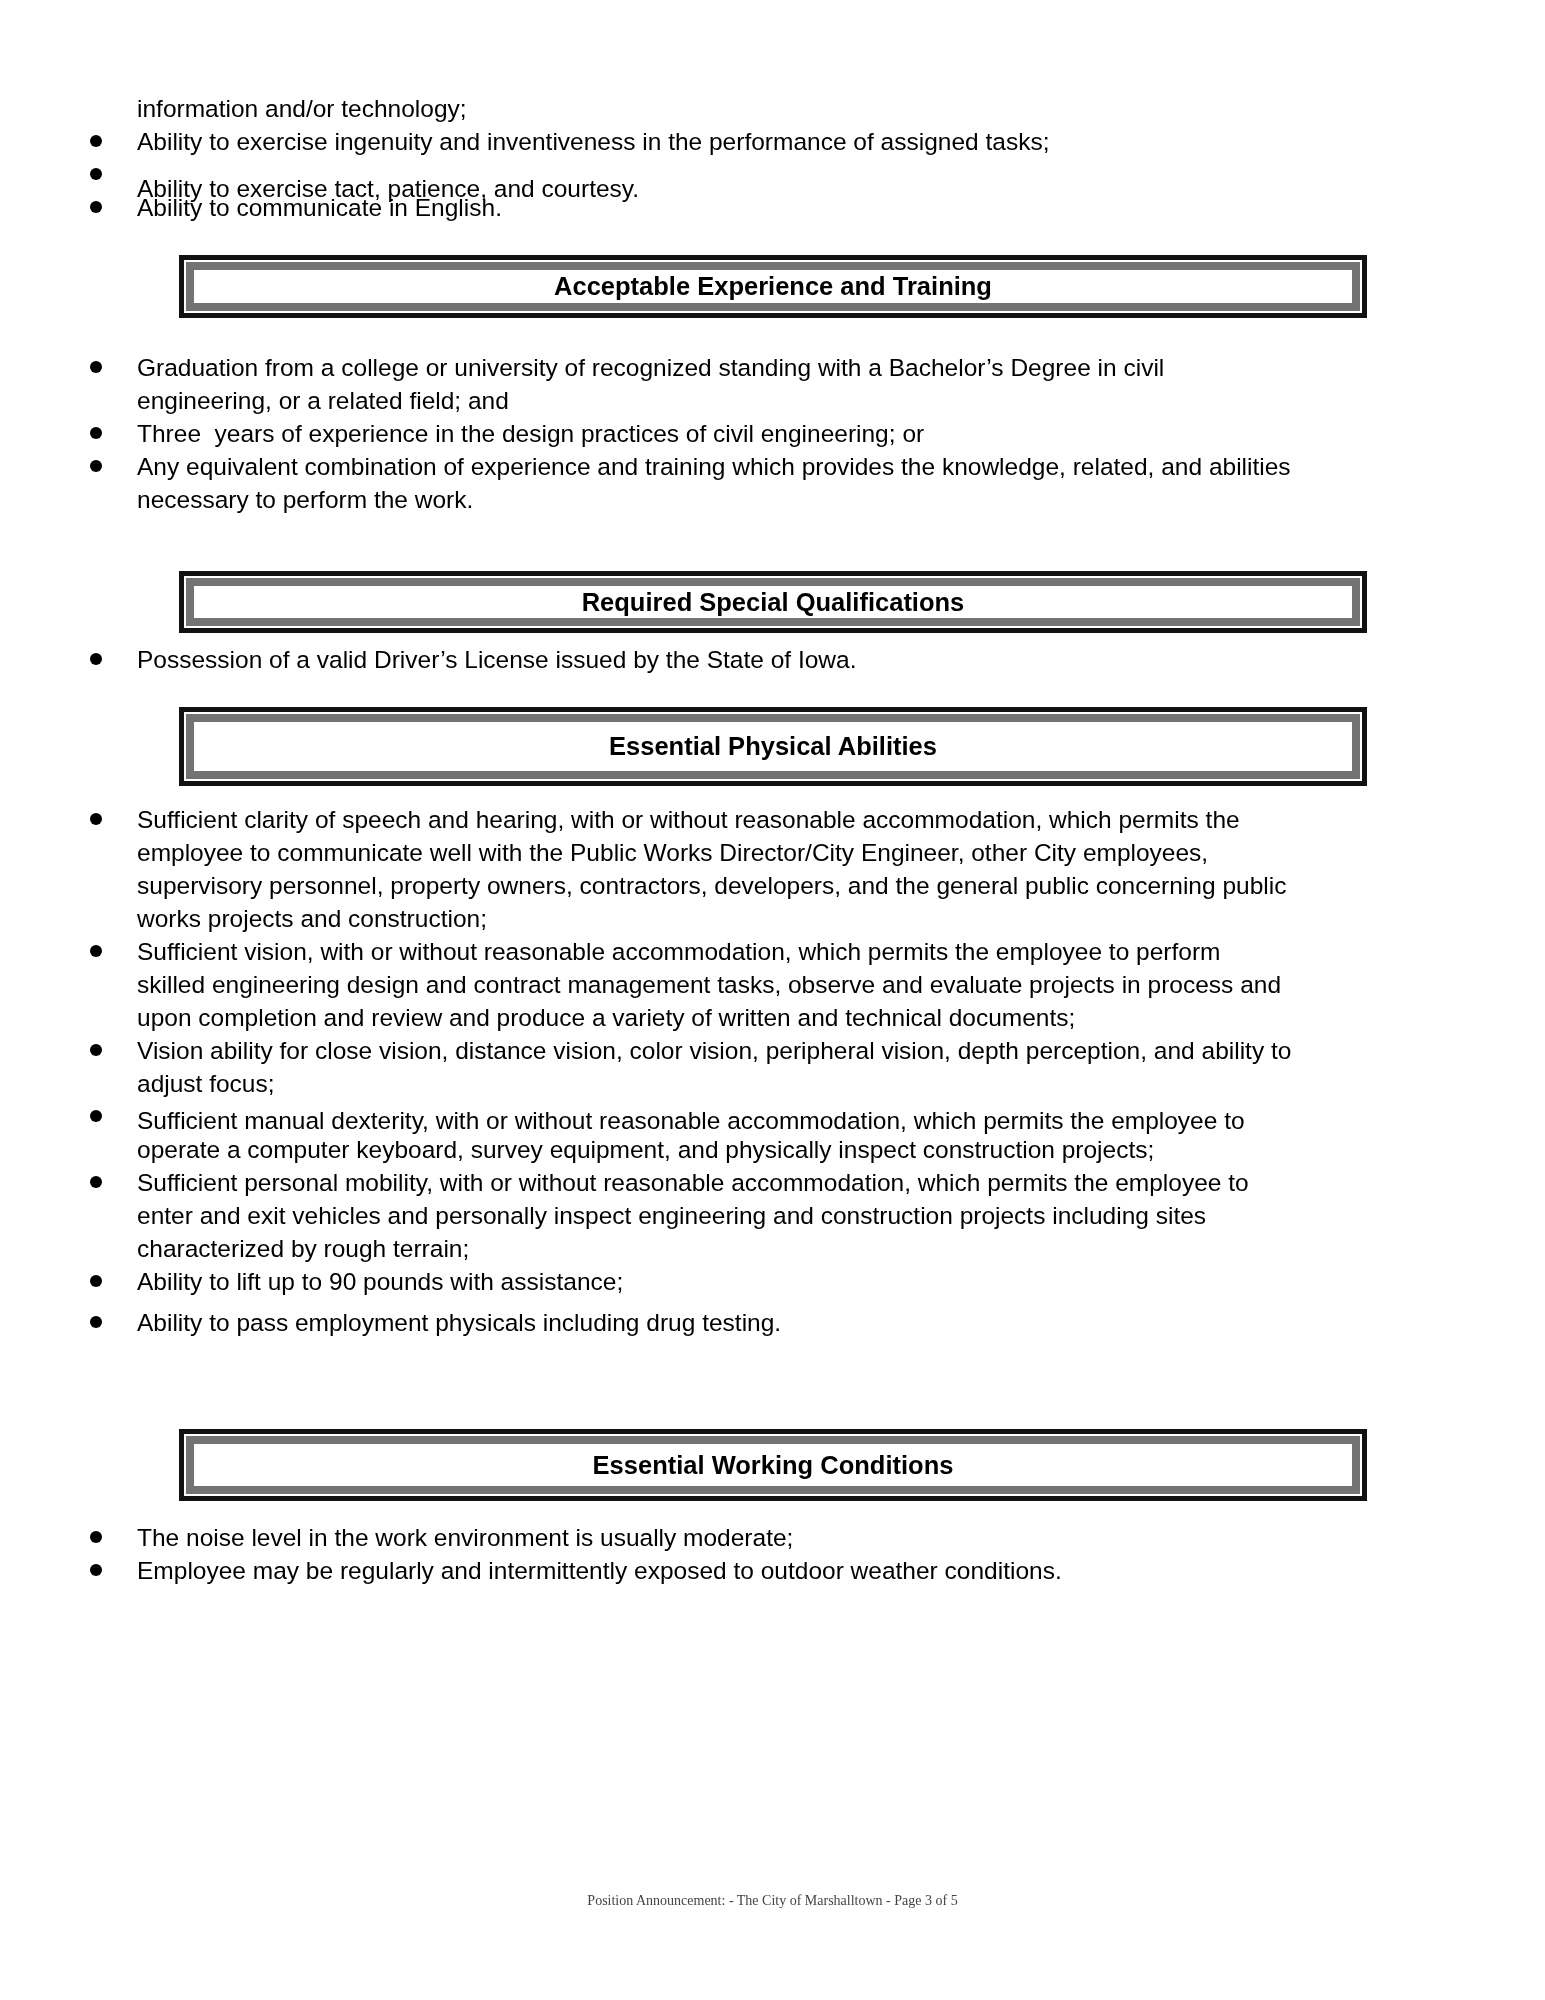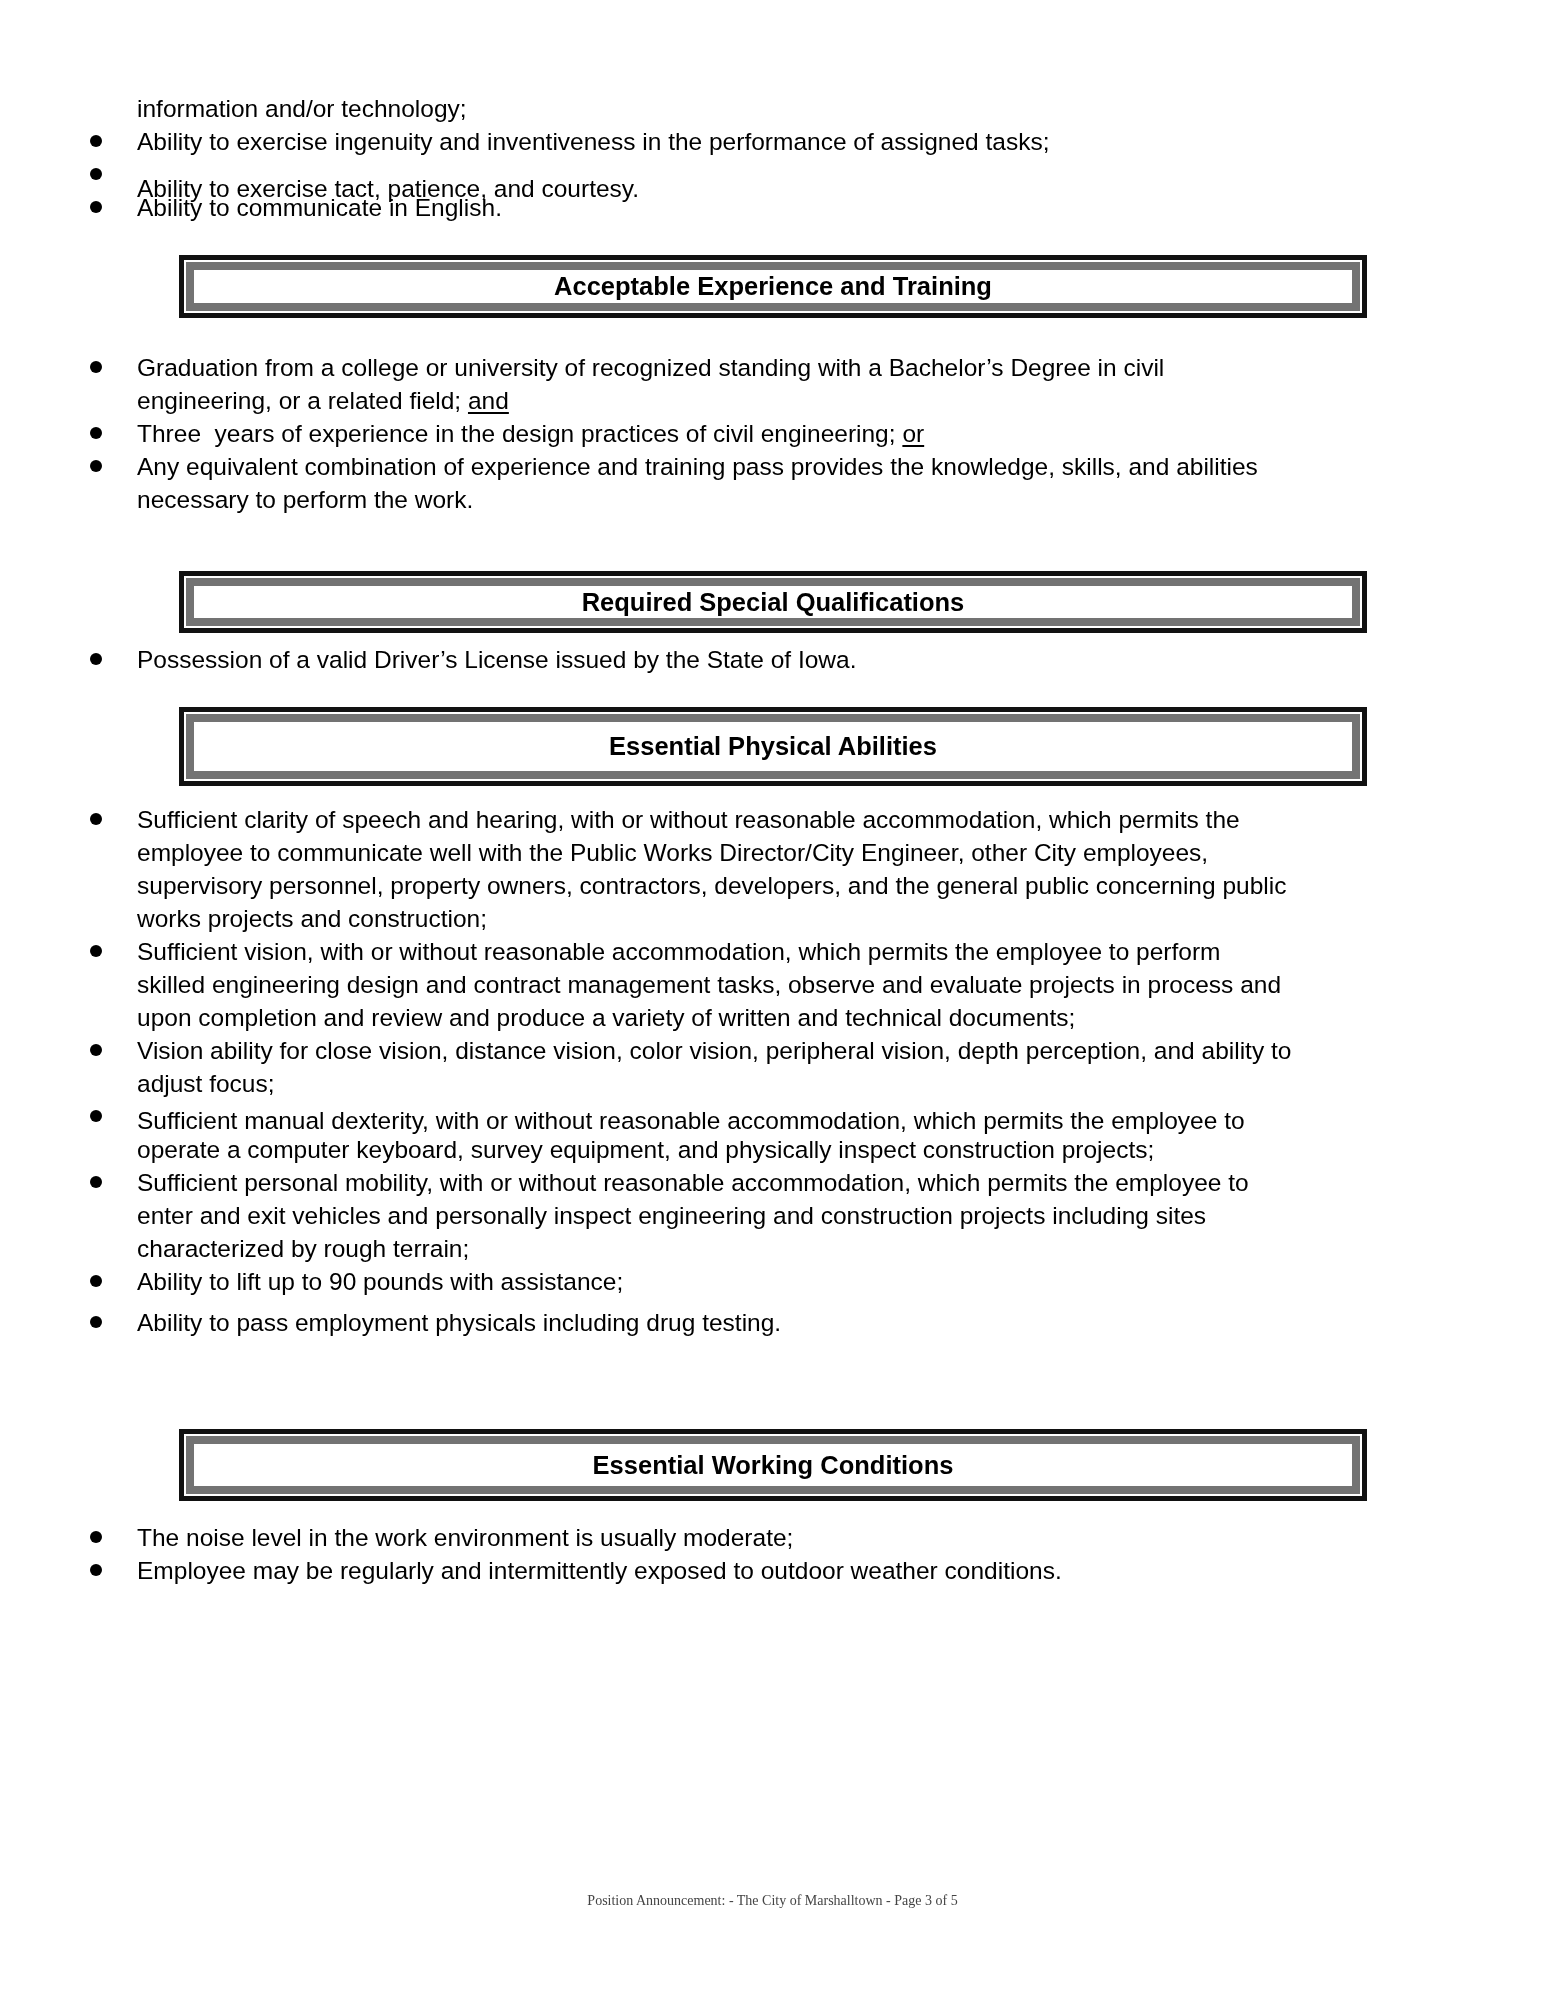--- a/index.html
+++ b/index.html
@@ -1,20 +1,20 @@
 <!DOCTYPE html>
 <html><head>
 <meta charset="utf-8">
 <style>
   html, body { margin: 0; padding: 0; background: #ffffff; }
   body { width: 1545px; height: 2000px; position: relative; overflow: hidden;
          font-family: "Liberation Sans", sans-serif; color: #000; }
   .line { position: absolute; left: 137px; font-size: 24.5px; line-height: 33px; height: 33px; white-space: nowrap; }
   .bullet { position: absolute; left: 90px; width: 12px; height: 12px; border-radius: 50%; background: #000; }
-  .u { text-decoration: underline; text-decoration-thickness: 2px; text-underline-offset: 3px; }
+  .u { text-decoration-thickness: 2px; text-underline-offset: 3px; }
   .hbox { position: absolute; left: 179px; width: 1188px; box-sizing: border-box;
           border: 5px solid #111; background: #fff; }
   .hbox-inner { position: absolute; inset: 2px; border: 8px solid #737373; box-sizing: border-box;
                 display: flex; align-items: center; justify-content: center; }
   .hbox-title { font-weight: bold; font-size: 25.5px; }
   .footer { position: absolute; left: 0; width: 1545px; top: 1893px; text-align: center;
             font-family: "Liberation Serif", "DejaVu Serif", serif; font-size: 14px; color: #444; }
 </style>
 </head>
 <body>
@@ -31,21 +31,21 @@
   <div class="hbox-inner">
       <span class="hbox-title">Acceptable Experience and Training</span>
     </div>
 </div>
 <span class="bullet" style="top:361px"></span>
 <div class="line" style="top:351px">Graduation from a college or university of recognized standing with a Bachelor’s Degree in civil</div>
 <div class="line" style="top:384px"><span>engineering, or a related field; </span><span class="u">and</span></div>
 <span class="bullet" style="top:427px"></span>
 <div class="line" style="top:417px"><span style="white-space:pre">Three  years of experience in the design practices of civil engineering; </span><span class="u">or</span></div>
 <span class="bullet" style="top:460px"></span>
-<div class="line" style="top:450px">Any equivalent combination of experience and training pass provides the knowledge, skills, and abilities</div>
+<div class="line" style="top:450px">Any equivalent combination of experience and training which provides the knowledge, related, and abilities</div>
 <div class="line" style="top:483px">necessary to perform the work.</div>
 
 <div class="hbox" style="top:571px;height:62px">
   <div class="hbox-inner">
       <span class="hbox-title">Required Special Qualifications</span>
     </div>
 </div>
 <span class="bullet" style="top:653px"></span>
 <div class="line" style="top:643px">Possession of a valid Driver’s License issued by the State of Iowa.</div>
 

